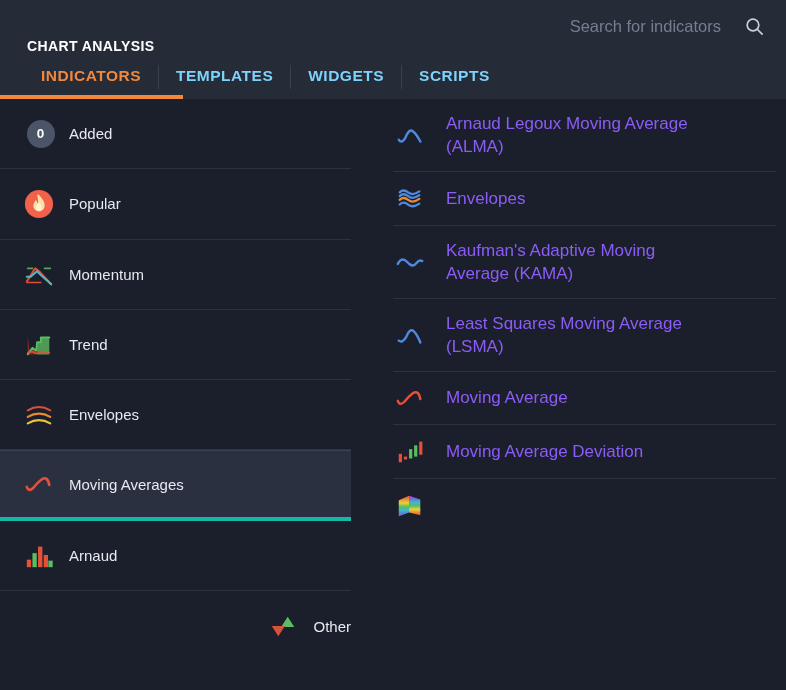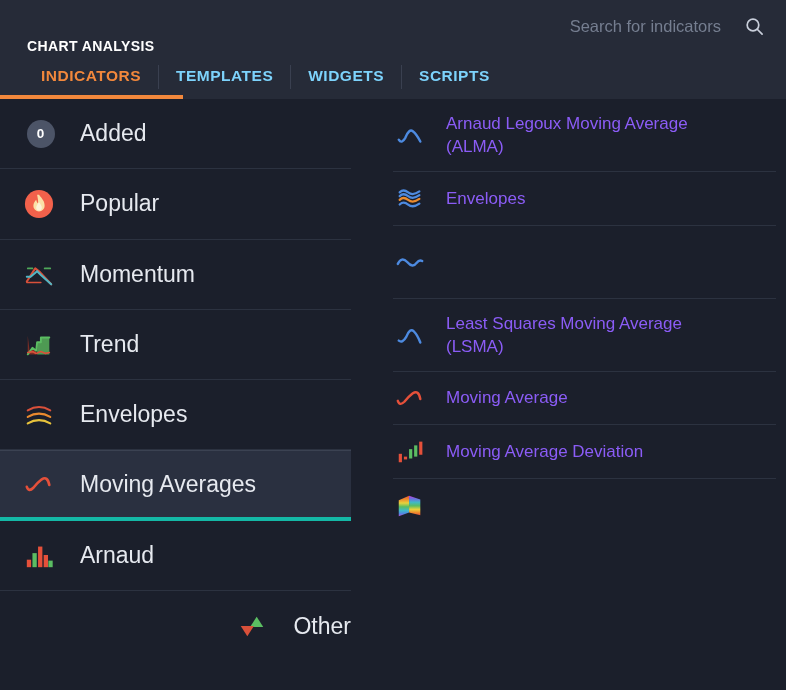--- a/index.html
+++ b/index.html
@@ -121,23 +121,23 @@
     background: #2a3040;
     border-bottom: 4px solid #14b8a6;
     border-top: 1px solid #3b4252;
   }
   .cat-icon {
     width: 34px; height: 34px;
     flex: 0 0 34px;
     display: flex; align-items: center; justify-content: center;
   }
   .cat-label {
-    margin-left: 24px;
+    margin-left: 13px;
     color: #e6e9ef;
-    font-size: 23px;
+    font-size: 15px;
   }
   .badge {
     width: 28px; height: 28px;
     border-radius: 50%;
     background: #4c5467;
     color: #ffffff;
     font-size: 13.5px;
     font-weight: bold;
     display: flex; align-items: center; justify-content: center;
     margin-left: 3px;
@@ -333,20 +333,21 @@
         </span>
         <span class="item-label">Envelopes</span>
       </div>
 
       <div class="item tall">
         <span class="item-icon">
           <svg viewBox="0 0 32 32" width="30" height="30">
             <path d="M3 18 Q7 10 13 16 Q19 23 23 17 Q26 13 29 15" fill="none" stroke="#4d8ae0" stroke-width="2.6" stroke-linecap="round"></path>
           </svg>
         </span>
+        <span class="item-label">Kaufman's Adaptive Moving Average (KAMA)</span>
       </div>
 
       <div class="item tall">
         <span class="item-icon">
           <svg viewBox="0 0 32 32" width="30" height="30">
             <path d="M4 22 Q8 25 12 18 Q16 8 20 12 Q24 16 27 24" fill="none" stroke="#4d8ae0" stroke-width="2.6" stroke-linecap="round"></path>
           </svg>
         </span>
         <span class="item-label">Least Squares Moving Average (LSMA)</span>
       </div>

